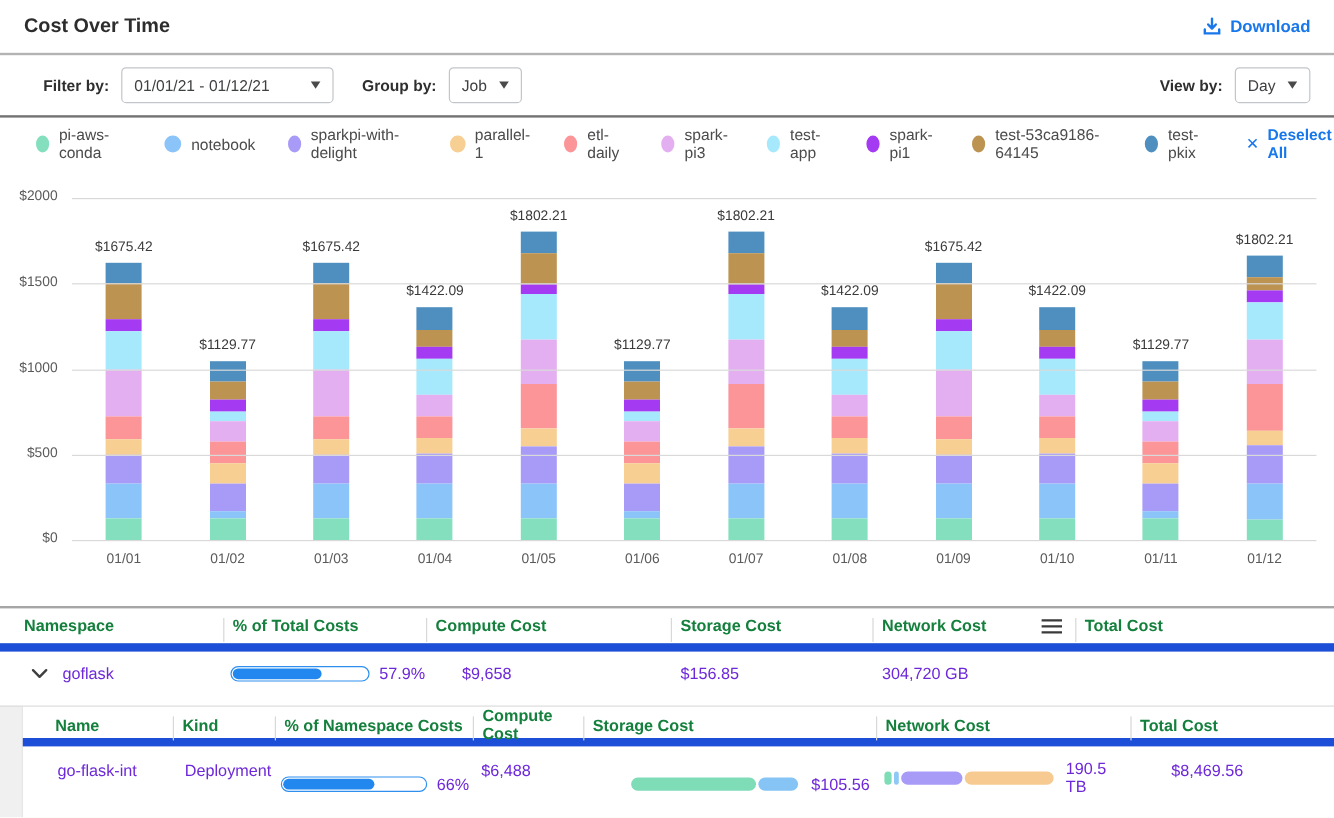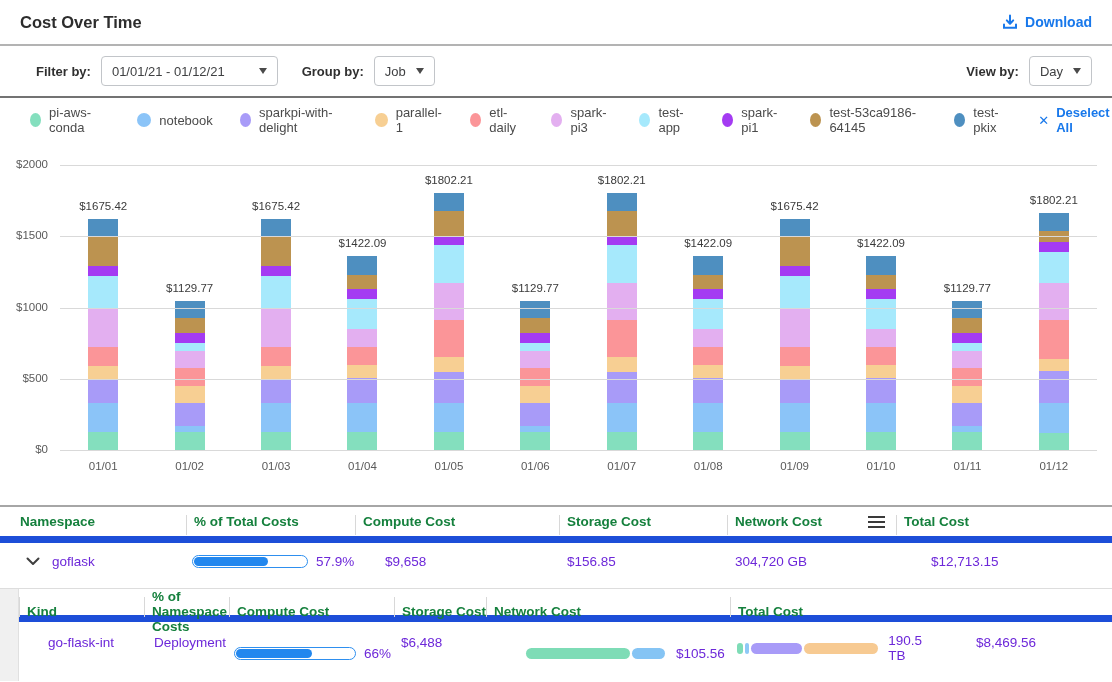--- a/index.html
+++ b/index.html
@@ -413,27 +413,27 @@
       <span class="track">
         <span class="fill" style="display: block; width: 65%;"></span>
       </span>
       <span>57.9%</span>
     </div>
     <div class="v-compute">$9,658</div>
     <div class="v-storage">$156.85</div>
     <div class="v-network">
       <div>304,720 GB</div>
     </div>
-    <div class="v-total">$12,713.15</div>
   </div>
 </div>
 
 <div class="nested-wrap">
   <div class="nested-card">
     <div class="grid-sub thead ws-head">
+      <div class="cell first">Name</div>
       <div class="cell sep">Kind</div>
       <div class="cell sep">% of Namespace Costs</div>
       <div class="cell sep">Compute Cost</div>
       <div class="cell sep">Storage Cost</div>
       <div class="cell sep">Network Cost</div>
       <div class="cell sep">Total Cost</div>
     </div>
 
     <div class="grid-sub row ws-row">
       <div class="ws-name">go-flask-int</div>

